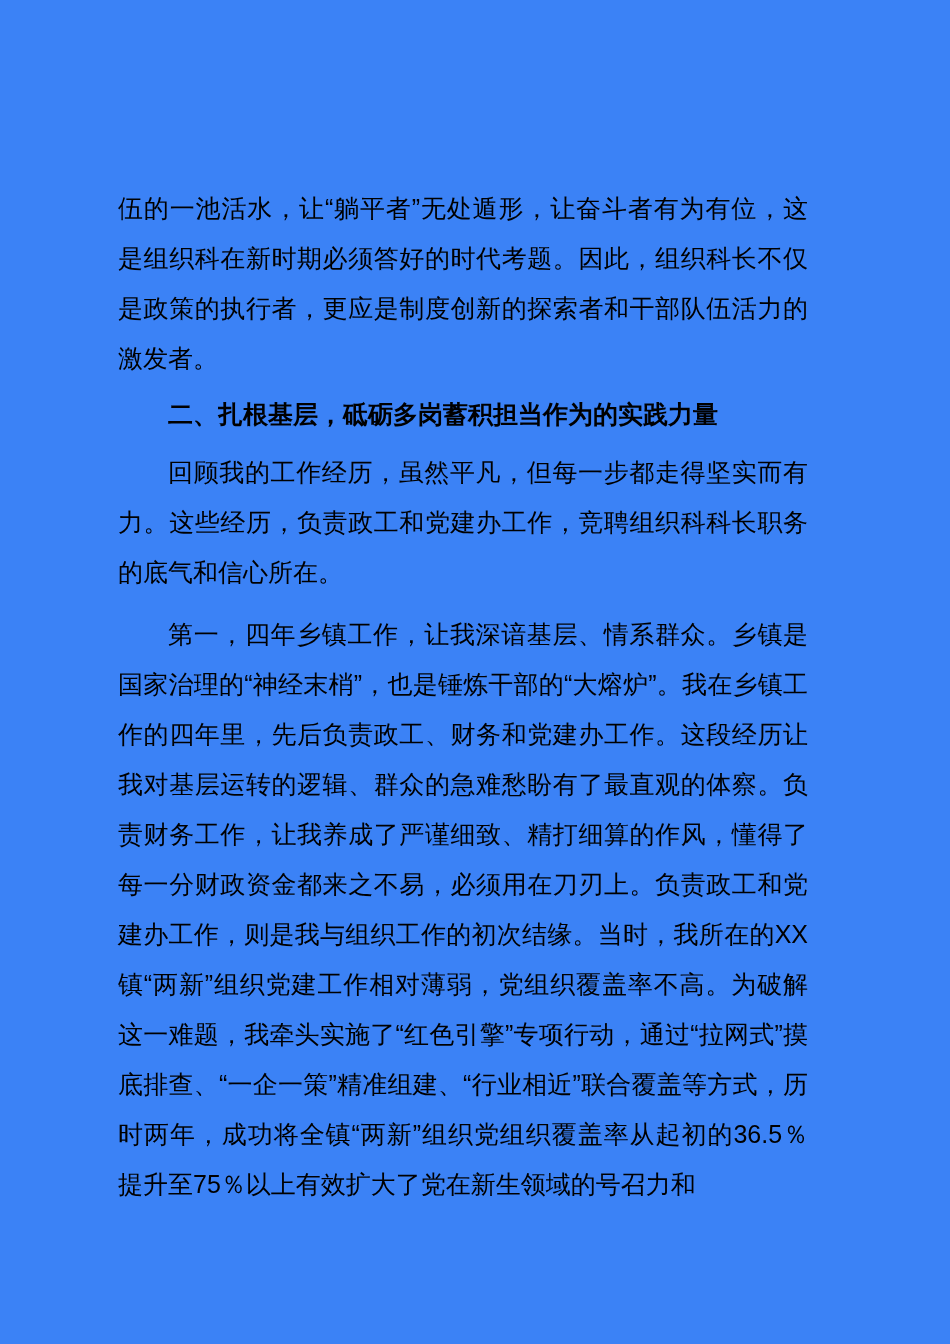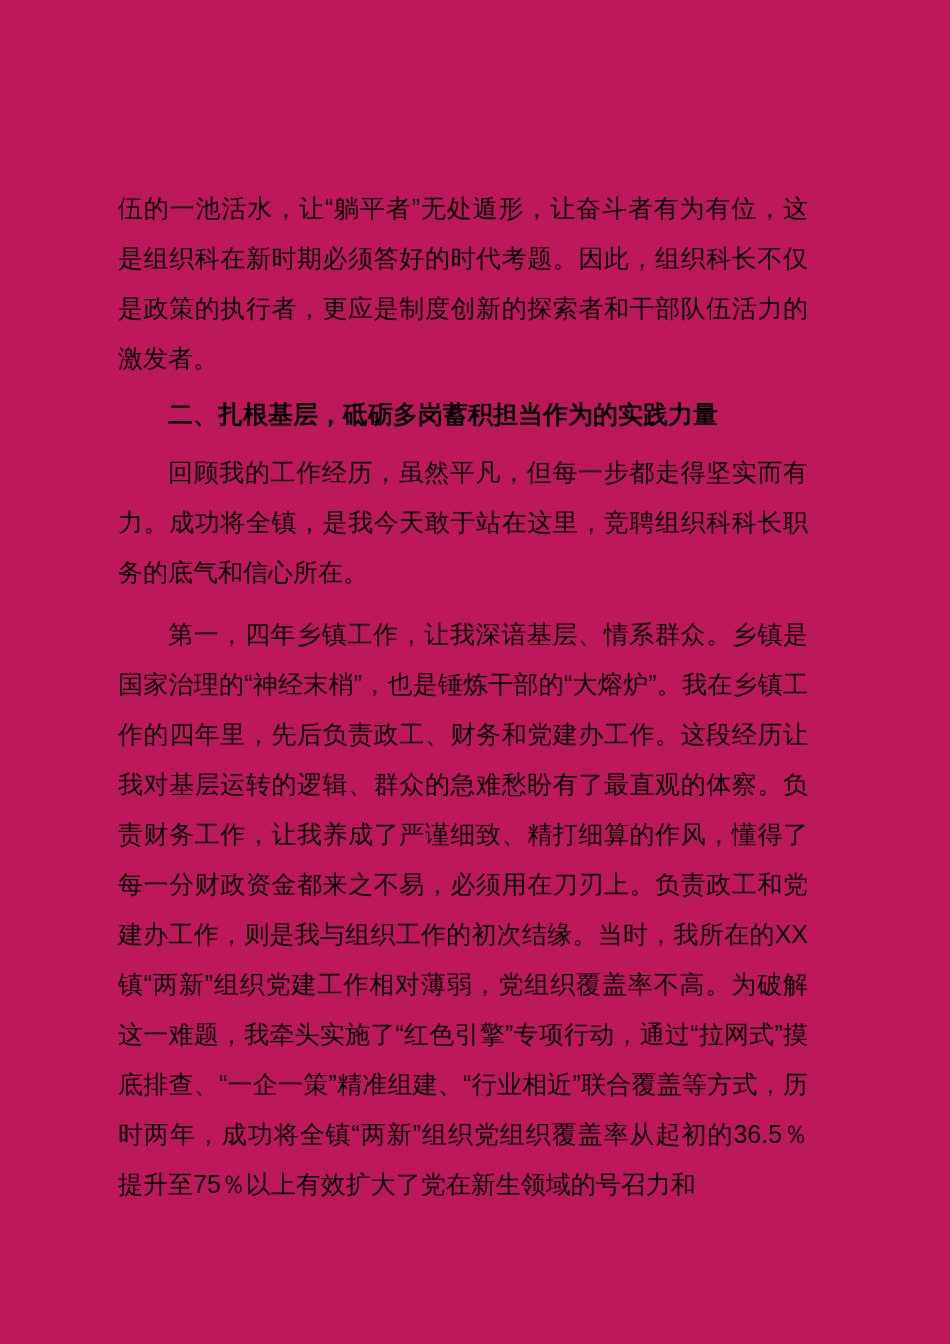--- a/index.html
+++ b/index.html
@@ -4,21 +4,21 @@
 <style>
   html, body {
     margin: 0;
     padding: 0;
     background: #ffffff;
   }
   .page {
     position: relative;
     width: 950px;
     height: 1344px;
-    background: #be185d;
+    background: #3b82f6;
     overflow: hidden;
     font-family: "Liberation Sans", sans-serif;
     color: #000000;
   }
   .content {
     position: absolute;
     left: 118px;
     top: 183px;
     width: 690px;
   }
@@ -43,16 +43,16 @@
     margin-top: 12px;
   }
 </style>
 </head>
 <body>
 
 <div class="page">
   <div class="content">
     <p class="para">伍的一池活水，让“躺平者”无处遁形，让奋斗者有为有位，这是组织科在新时期必须答好的时代考题。因此，组织科长不仅是政策的执行者，更应是制度创新的探索者和干部队伍活力的激发者。</p>
     <p class="para indent section-heading">二、扎根基层，砥砺多岗蓄积担当作为的实践力量</p>
-    <p class="para indent">回顾我的工作经历，虽然平凡，但每一步都走得坚实而有力。成功将全镇，是我今天敢于站在这里，竞聘组织科科长职务的底气和信心所在。</p>
+    <p class="para indent">回顾我的工作经历，虽然平凡，但每一步都走得坚实而有力。这些经历，负责政工和党建办工作，竞聘组织科科长职务的底气和信心所在。</p>
     <p class="para indent para-extra-space">第一，四年乡镇工作，让我深谙基层、情系群众。乡镇是国家治理的“神经末梢”，也是锤炼干部的“大熔炉”。我在乡镇工作的四年里，先后负责政工、财务和党建办工作。这段经历让我对基层运转的逻辑、群众的急难愁盼有了最直观的体察。负责财务工作，让我养成了严谨细致、精打细算的作风，懂得了每一分财政资金都来之不易，必须用在刀刃上。负责政工和党建办工作，则是我与组织工作的初次结缘。当时，我所在的XX镇“两新”组织党建工作相对薄弱，党组织覆盖率不高。为破解这一难题，我牵头实施了“红色引擎”专项行动，通过“拉网式”摸底排查、“一企一策”精准组建、“行业相近”联合覆盖等方式，历时两年，成功将全镇“两新”组织党组织覆盖率从起初的36.5％提升至75％以上有效扩大了党在新生领域的号召力和</p>
   </div>
 </div>
 
 </body></html>

